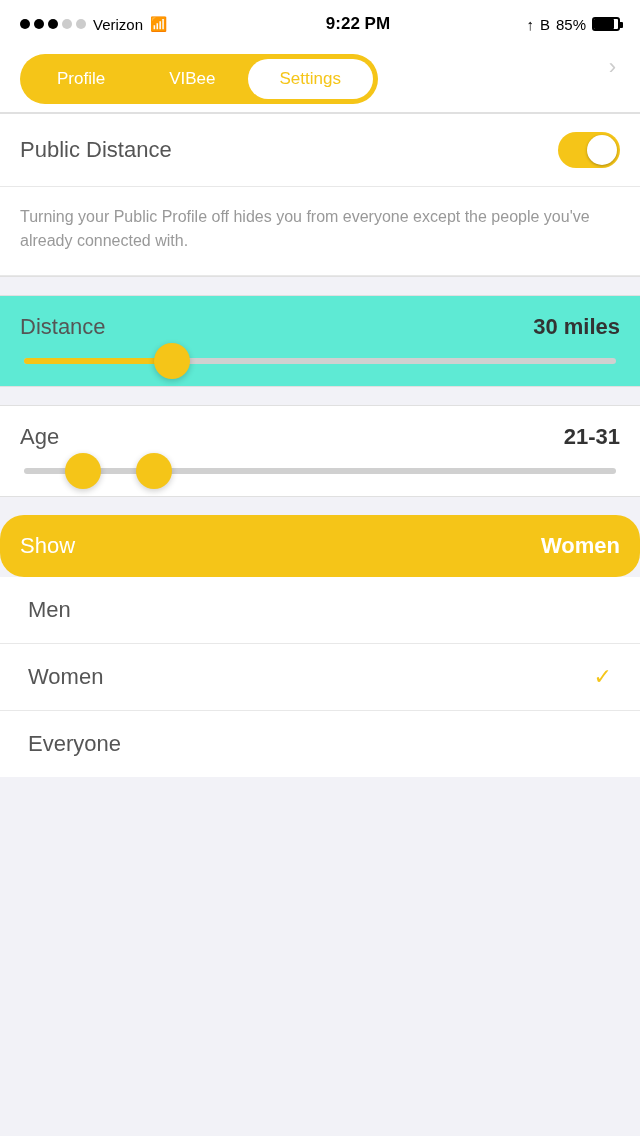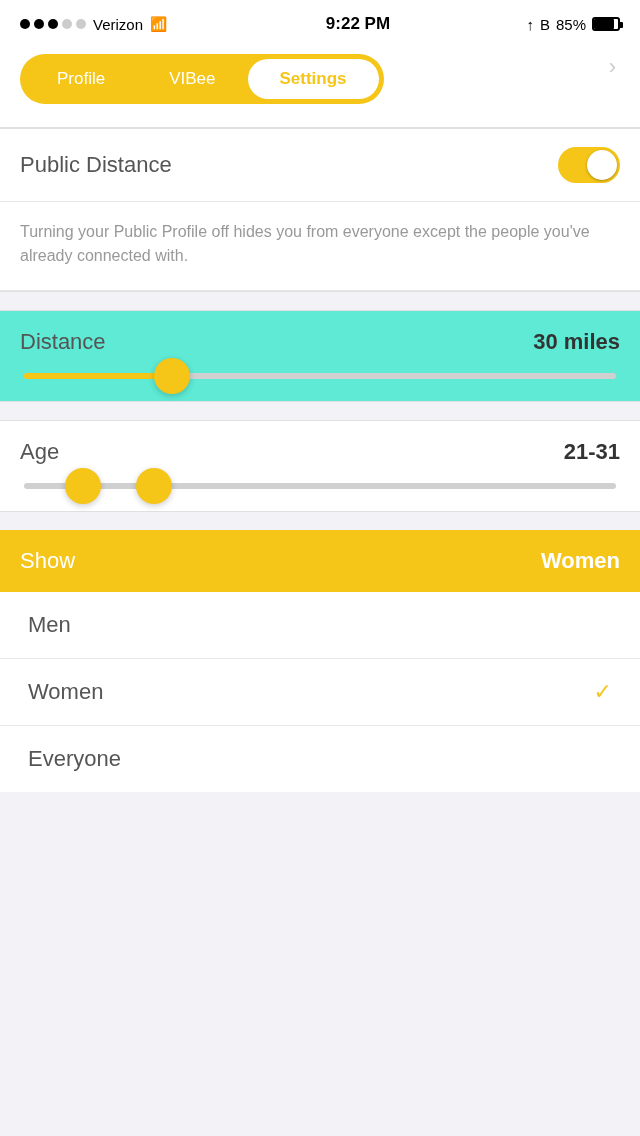--- a/index.html
+++ b/index.html
@@ -42,21 +42,21 @@
       background: #000; border-radius: 0 1px 1px 0;
     }
     .battery-fill {
       position: absolute; left: 0; top: 0; bottom: 0;
       width: 85%; background: #000; border-radius: 1px;
     }
 
     
     .tab-bar {
       background: #fff;
-      padding: 10px 20px 23px 20px;
+      padding: 10px 20px 8px 20px;
       display: flex;
       align-items: flex-start;
       justify-content: space-between;
       border-bottom: 1px solid #e0e0e0;
     }
     .tab-group {
       display: flex;
       background: #f5c518;
       border-radius: 30px;
       padding: 5px 5px;
@@ -66,21 +66,21 @@
       padding: 10px 32px;
       border-radius: 25px;
       font-size: 17px;
       font-weight: 500;
       color: #fff;
       cursor: pointer;
     }
     .tab-item.active {
       background: #fff;
       color: #f5c518;
-      font-weight: 700;
+      font-weight: 400;
     }
     .chevron-right {
       font-size: 22px;
       color: #ccc;
       cursor: pointer;
       padding: 0 4px;
     }
 
     
     .section {
@@ -187,20 +187,21 @@
       padding: 18px 20px 22px 20px;
     }
 
     
     .show-header {
       background: #f5c518;
       padding: 18px 20px;
       display: flex;
       justify-content: space-between;
       align-items: center;
+      border-radius: 24px;
     }
     .show-label {
       font-size: 22px;
       color: #fff;
     }
     .show-value {
       font-size: 22px;
       font-weight: 700;
       color: #fff;
     }

